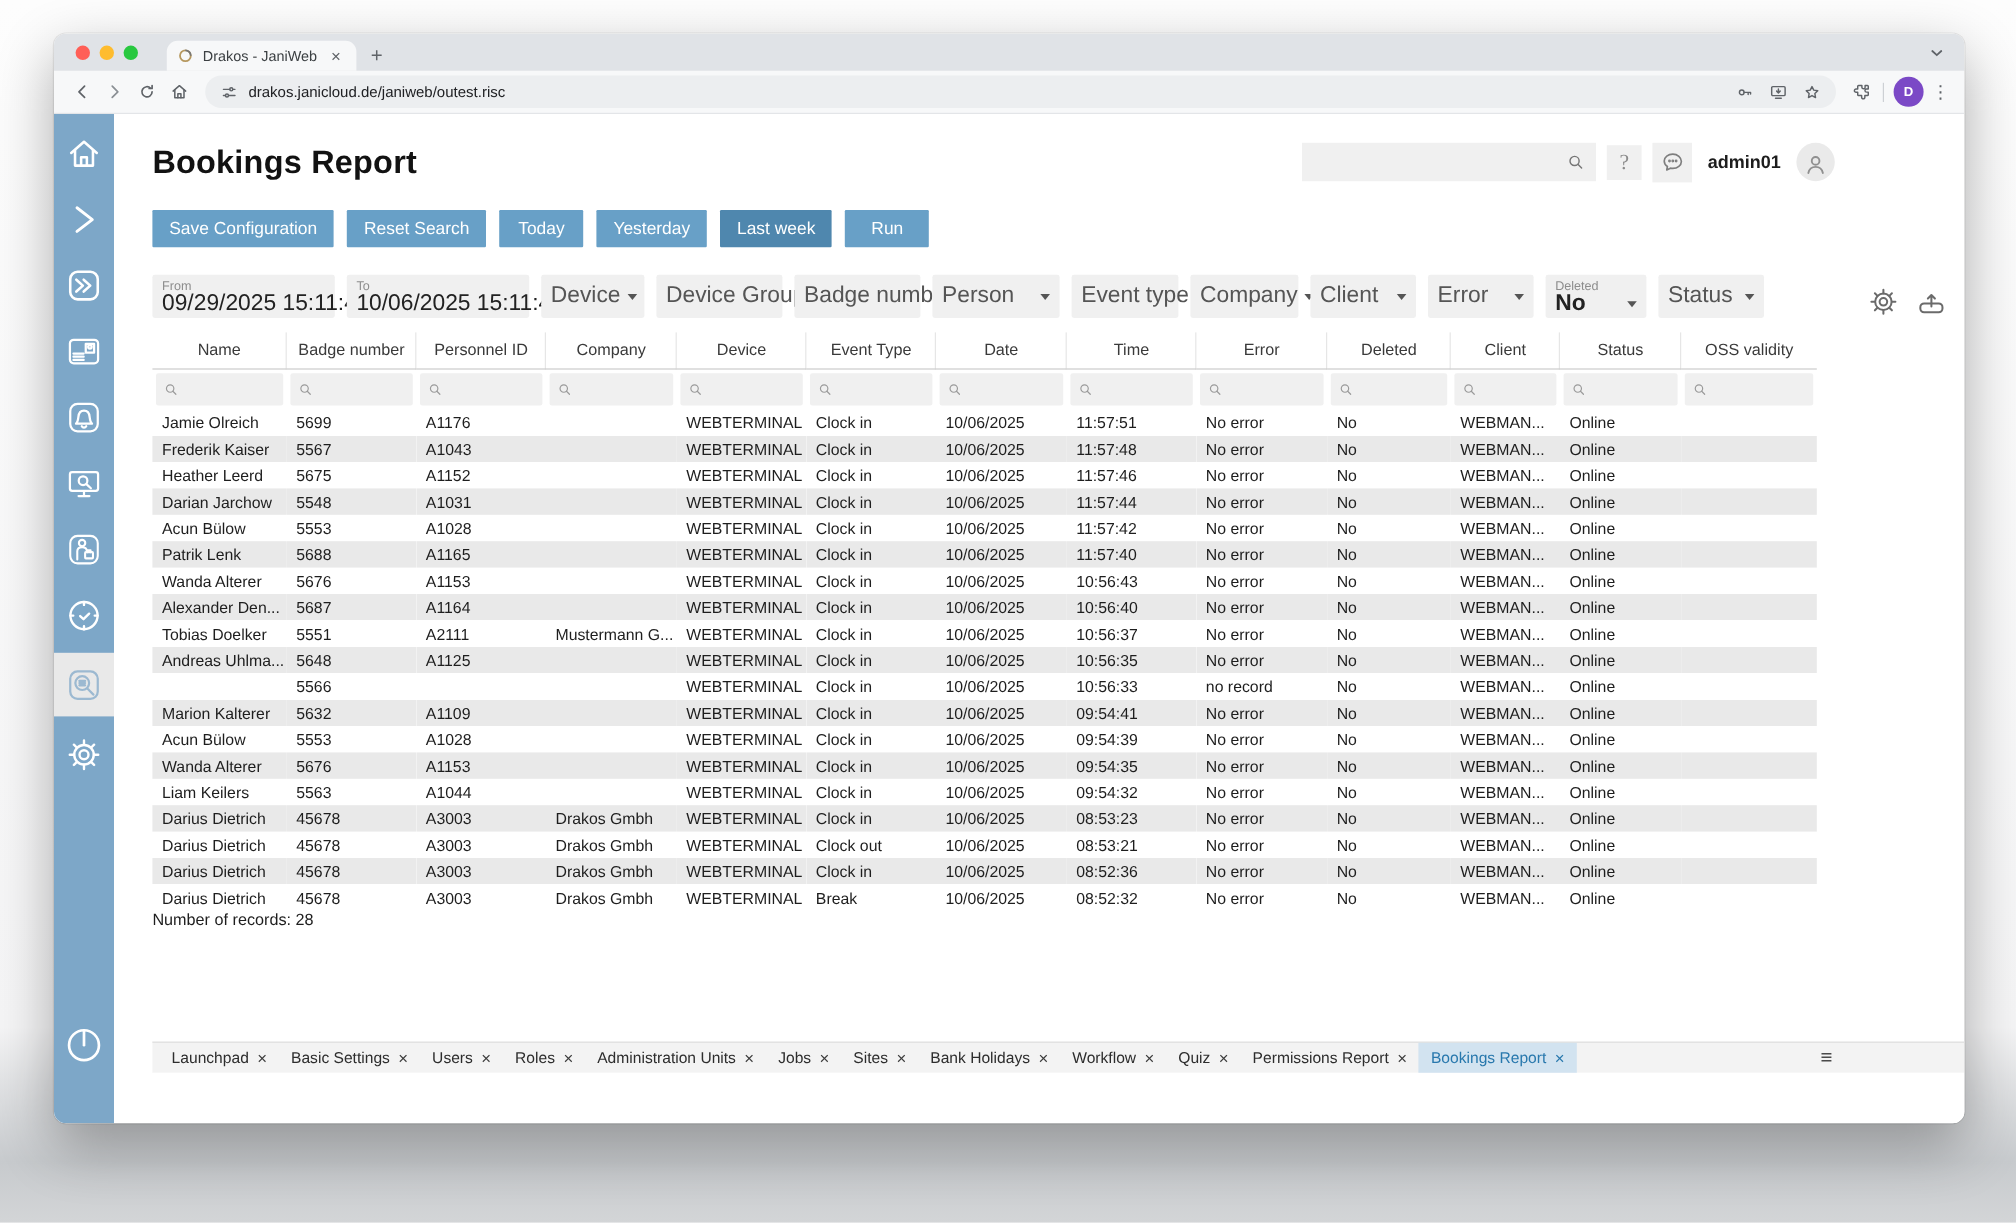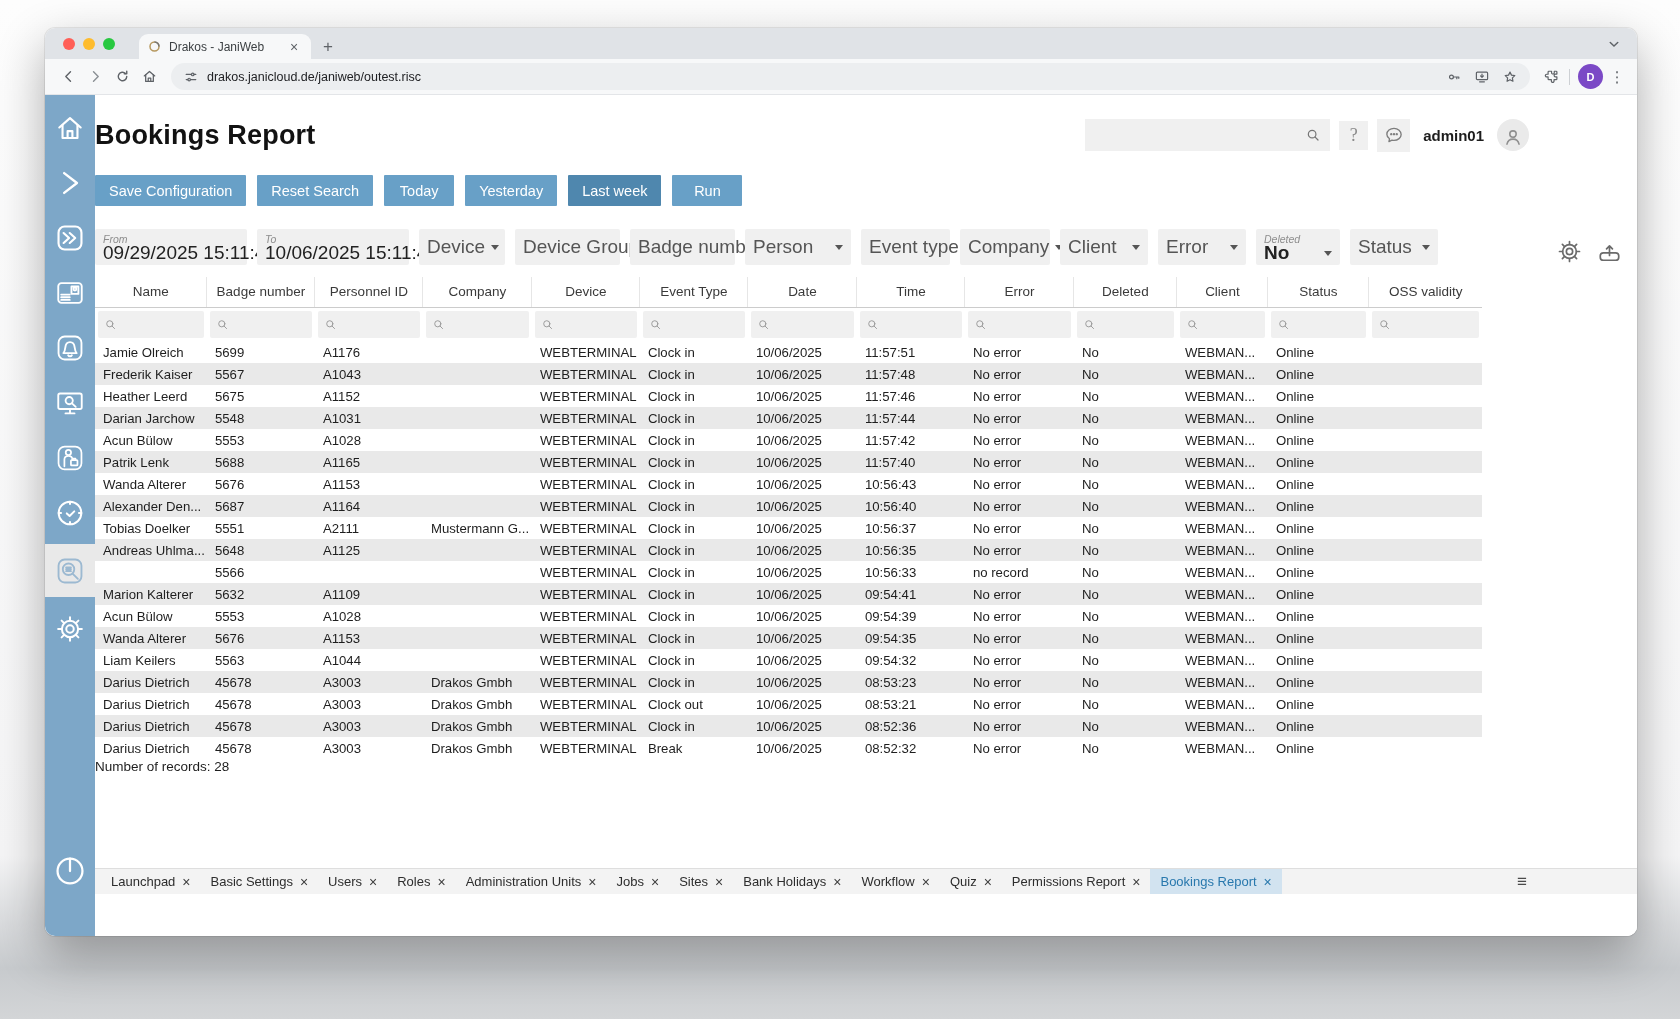--- a/index.html
+++ b/index.html
@@ -6,21 +6,21 @@
   html,body{width:1680px;height:1019px;font-family:"Liberation Sans",sans-serif;}
   .stage{position:relative;width:1680px;height:1019px;overflow:hidden;
     background:linear-gradient(180deg,#fdfdfd 0%,#f5f5f6 84%,#c7cacd 95%,#d3d5d7 100%);}
   .window{position:absolute;left:45px;top:28px;width:1592px;height:908px;background:#fff;
     border-radius:10px;overflow:hidden;display:flex;flex-direction:column;
     box-shadow:0 18px 48px rgba(0,0,0,.32),0 0 0 1px rgba(0,0,0,.08);}
   
   .tabstrip{flex:0 0 31px;background:#e0e3e7;display:flex;align-items:flex-end;padding:0 12px;position:relative;}
   .lights{display:flex;gap:8px;align-items:center;margin:0 10px 9px 6px;}
   .light{width:12px;height:12px;border-radius:50%;}
-  .tab{height:25px;width:172px;background:#f7f8f9;border-radius:9px 9px 0 0;display:flex;align-items:center;
+  .tab{height:25px;width:158px;background:#f7f8f9;border-radius:9px 9px 0 0;display:flex;align-items:center;
     padding:0 8px;margin-left:14px;}
   .tab .ttl{font-size:12px;color:#3c4043;margin-left:7px;white-space:nowrap;overflow:hidden;flex:1}
   .tab .x, .newtab{color:#5f6368;font-size:14px;line-height:1;display:grid;place-items:center;width:18px;height:18px;}
   .newtab{font-size:17px;margin:0 0 4px 8px;}
   .tabsearch{position:absolute;right:14px;bottom:6px;color:#5f6368;width:18px;height:18px;}
   .toolbar{flex:0 0 36px;background:#f7f8f9;display:flex;align-items:center;padding:0 10px;border-bottom:1px solid #e3e5e8;}
   .tbico{width:27px;height:27px;color:#5f6368;display:grid;place-items:center;border-radius:50%;}
   .tbico svg{width:17px;height:17px}
   .omnibox{flex:1;height:27px;background:#eceef0;border-radius:14px;display:flex;align-items:center;
     padding:0 12px;margin:0 8px;gap:8px;}
@@ -32,41 +32,41 @@
     font-weight:bold;display:grid;place-items:center;margin:0 4px;}
   .kebab{color:#5f6368;font-size:15px;width:20px;text-align:center;}
   
   .app{flex:1;display:flex;min-height:0;background:#fff;}
   .sidebar{flex:0 0 50px;background:var(--c-sidebar);display:flex;flex-direction:column;align-items:center;padding-top:9px;gap:8px;}
   .side-item{width:46px;height:47px;display:grid;place-items:center;color:#fff;}
   .side-item svg{width:32px;height:32px}
   .side-item.active{background:#e9e9e9;color:#9cb9d1;width:50px;height:53px;}
   .side-power{margin-top:auto;margin-bottom:42px;color:#fff;width:46px;height:46px;display:grid;place-items:center;}
   .side-power svg{width:36px;height:36px}
-  .main{flex:1;display:flex;flex-direction:column;min-width:0;}
+  .main{flex:1;display:flex;flex-direction:column;padding-left:32px;min-width:0;}
   .page-header{display:flex;align-items:center;margin-top:22px;height:36px;}
   .page-title{font-size:27px;font-weight:700;color:#121212;letter-spacing:.2px;}
   .hdr-right{display:flex;align-items:center;margin-left:auto;margin-right:108px;gap:9px;}
   .gsearch{width:245px;height:32px;background:var(--c-field);display:flex;align-items:center;padding:0 9px;}
   .gsearch input{flex:1;border:none;background:transparent;outline:none;font:13px "Liberation Sans",sans-serif;}
   .gsearch .ic{color:#767676}.gsearch .ic svg{width:16px;height:16px}
   .sqbtn{width:29px;height:29px;background:var(--c-field);color:#8a8a8a;display:grid;place-items:center;font-size:18px;font-family:"Liberation Serif",serif;}
   .chatbtn{width:33px;height:33px;background:var(--c-field);color:#7e7e7e;display:grid;place-items:center;}
   .chatbtn svg{width:22px;height:22px}
   .username{font-size:15px;font-weight:700;color:#1d1d1d;margin:0 4px;text-align:center;}
   .avatar{width:32px;height:32px;border-radius:50%;background:#eaeaea;color:#909090;display:grid;place-items:center;overflow:hidden}
   .avatar svg{width:22px;height:22px;margin-top:3px}
   .btn-row{display:flex;gap:11px;margin-top:22px;}
   .btn{height:31px;min-width:70px;padding:0 14px;background:var(--c-btn);color:#fff;font-size:14.5px;
     display:flex;align-items:center;justify-content:center;border-radius:1px;}
   .btn.active{background:var(--c-btn-active);}
   .filter-row{display:flex;gap:10px;margin-top:22px;align-items:center;}
   .field{background:var(--c-field);height:36px;border-radius:2px;display:flex;flex-direction:column;
     justify-content:center;padding:1px 8px 0 8px;}
-  .flabel{font-size:10.5px;color:#8d8d8d;line-height:12px;font-style:italic;}
+  .flabel{font-size:10.5px;color:#8d8d8d;line-height:12px;}
   .fvalue{font-size:19px;color:#222;line-height:16px;display:flex;align-items:center;gap:6px;white-space:nowrap;}
   .fvalue.ph{color:#555;}
   .fvalue.strong{font-weight:700;}
   .fvalue .ic{color:#666;margin-left:auto}.fvalue .ic svg{width:14px;height:14px}
   .caret{width:0;height:0;border-left:4px solid transparent;border-right:4px solid transparent;
     border-top:5px solid #555;margin-left:auto;}
   .filter-icons{margin-left:auto;margin-right:14px;display:flex;gap:13px;color:#6b6b6b;align-items:center;margin-top:10px;}
   .filter-icons .ic svg{width:27px;height:27px}
   
   .table-wrap{margin-top:12px;}

